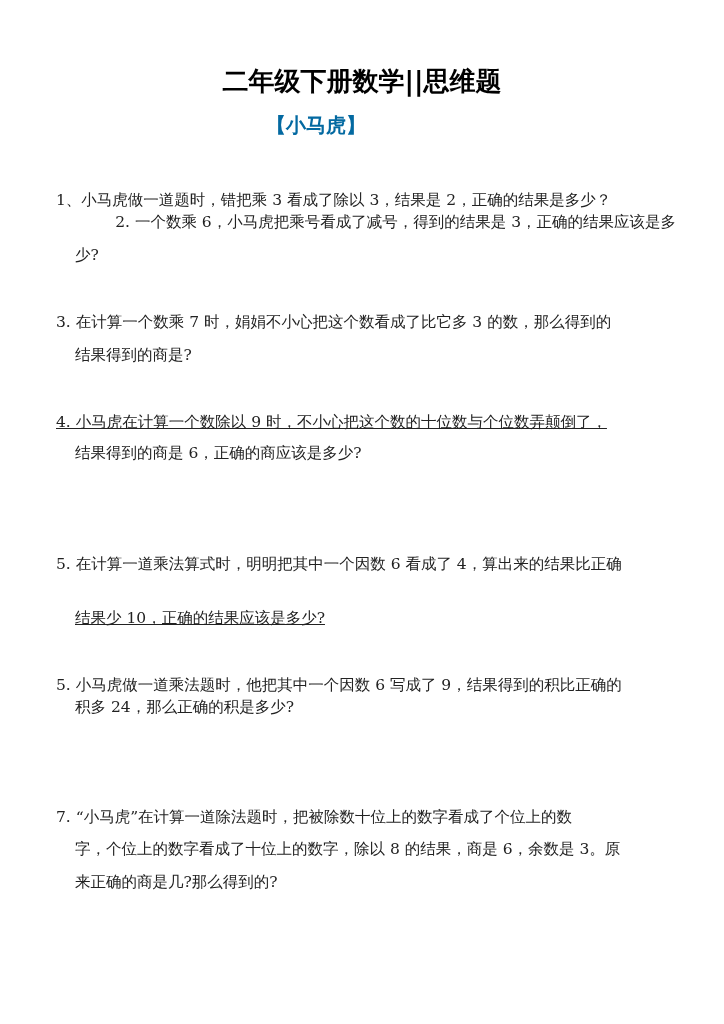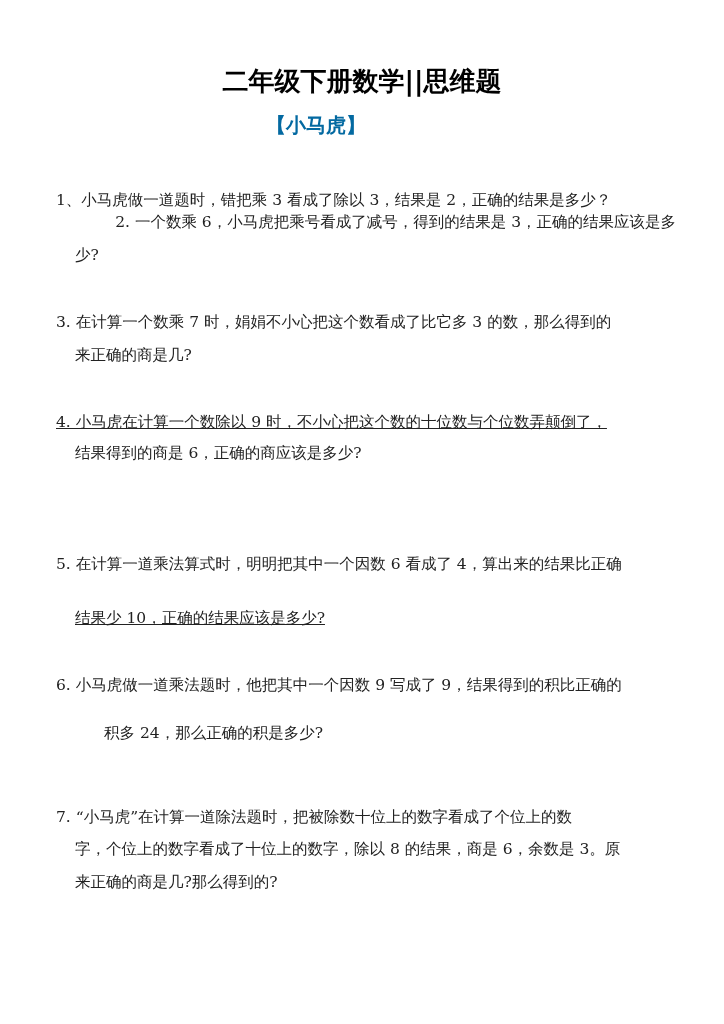--- a/index.html
+++ b/index.html
@@ -37,36 +37,36 @@
     <div class="line" style="top:144px;margin-top:44px;">1、小马虎做一道题时，错把乘 3 看成了除以 3，结果是 2，正确的结果是多少？</div>
   </div>
 
   <div>
     <div class="line" style="top:210px;text-align:right;">2. 一个数乘 6，小马虎把乘号看成了减号，得到的结果是 3，正确的结果应该是多</div>
     <div class="line indent" style="top:243px;">少?</div>
   </div>
 
   <div>
     <div class="line" style="top:310px;">3. 在计算一个数乘 7 时，娟娟不小心把这个数看成了比它多 3 的数，那么得到的</div>
-    <div class="line indent" style="top:343px;">来正确的商是几?</div>
+    <div class="line indent" style="top:343px;">结果得到的商是?</div>
   </div>
 
   <div>
     <div class="line" style="top:410px;text-decoration:underline;">4. 小马虎在计算一个数除以 9 时，不小心把这个数的十位数与个位数弄颠倒了，</div>
     <div class="line indent" style="top:441px;">结果得到的商是 6，正确的商应该是多少?</div>
   </div>
 
   <div>
     <div class="line" style="top:540px;margin-top:12px;">5. 在计算一道乘法算式时，明明把其中一个因数 6 看成了 4，算出来的结果比正确</div>
     <div class="line indent" style="top:606px;text-decoration:underline;">结果少 10，正确的结果应该是多少?</div>
   </div>
 
   <div>
-    <div class="line" style="top:673px;">6. 小马虎做一道乘法题时，他把其中一个因数 9 写成了 9，结果得到的积比正确的</div>
-    <div class="line indent" style="top:721px;margin-left:29px;">积多 24，那么正确的积是多少?</div>
+    <div class="line" style="top:673px;">5. 小马虎做一道乘法题时，他把其中一个因数 6 写成了 9，结果得到的积比正确的</div>
+    <div class="line indent" style="top:695px;">积多 24，那么正确的积是多少?</div>
   </div>
 
   <div>
     <div class="line" style="top:805px;">7. “小马虎”在计算一道除法题时，把被除数十位上的数字看成了个位上的数</div>
     <div class="line indent" style="top:837px;">字，个位上的数字看成了十位上的数字，除以 8 的结果，商是 6，余数是 3。原</div>
     <div class="line indent" style="top:870px;">来正确的商是几?那么得到的?</div>
   </div>
 </div>
 
 </body></html>

